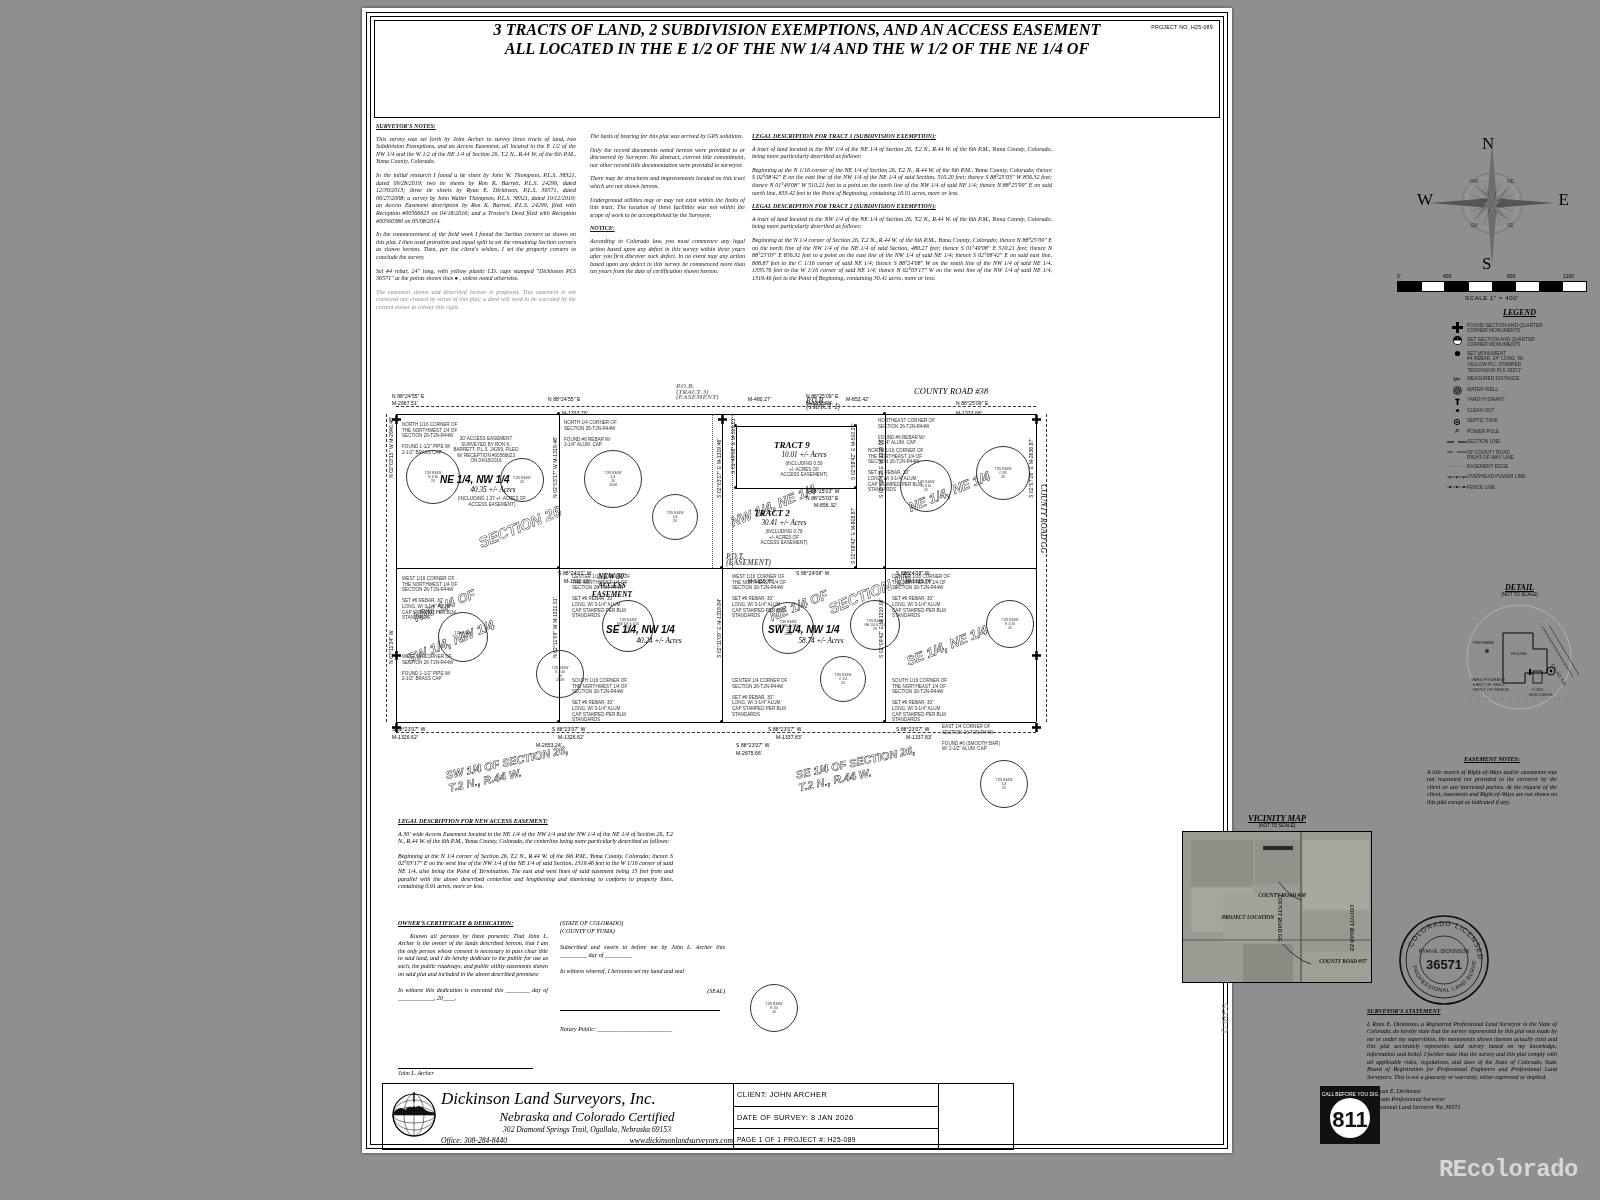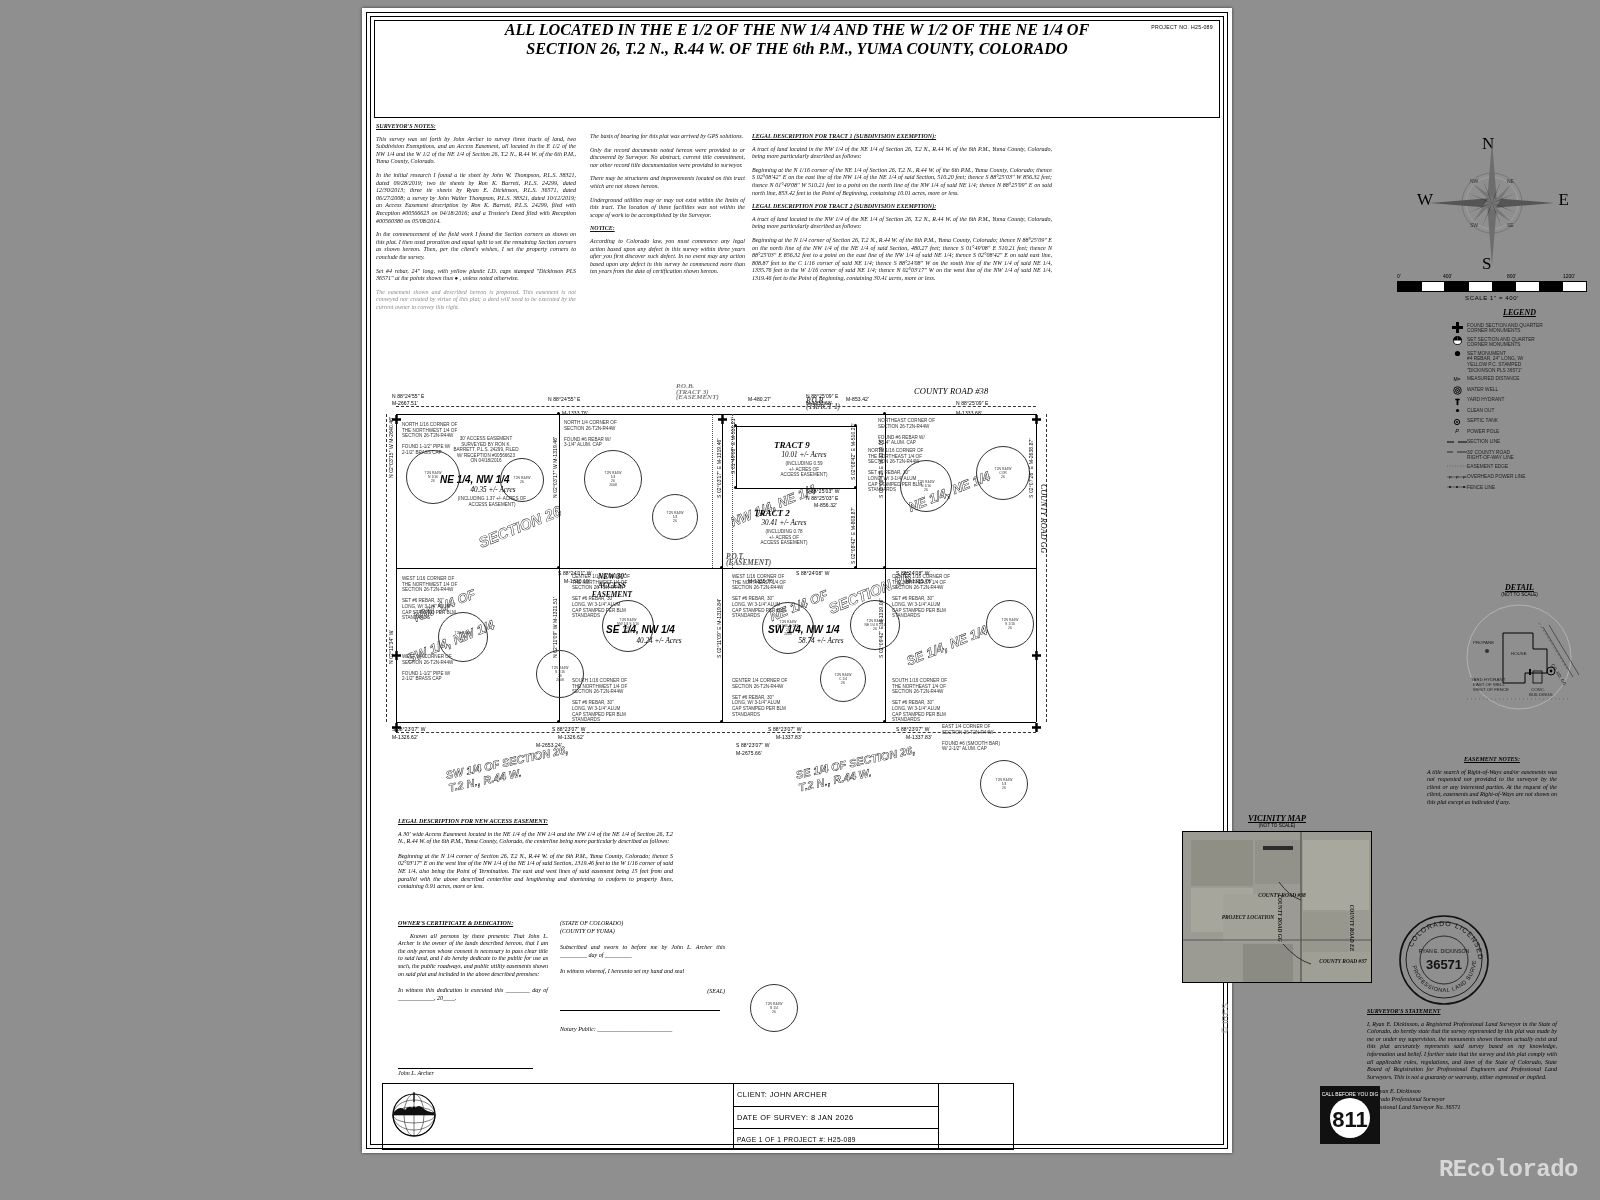--- a/index.html
+++ b/index.html
@@ -90,22 +90,22 @@
 <body>
 
 <div id="page">
 
   <div id="sheet">
     <div class="outerborder"></div>
     <div class="innerborder"></div>
 
     <div id="titleblock">
       <div id="projno">PROJECT NO. H25-089</div>
+      <div class="t2">3 TRACTS OF LAND, 2 SUBDIVISION EXEMPTIONS, AND AN ACCESS EASEMENT</div>
       <div class="t2">ALL LOCATED IN THE E 1/2 OF THE NW 1/4 AND THE W 1/2 OF THE NE 1/4 OF</div>
-      <div class="t2">SECTION 26, T.2 N., R.44 W. OF THE 6th P.M., YUMA COUNTY, COLORADO</div>
     </div>
 
     <div class="notecol" style="left:14px;top:115px;width:200px;">
       <span class="notehead">SURVEYOR'S NOTES:</span>
       <p>This survey was set forth by John Archer to survey three tracts of land, two Subdivision Exemptions, and an Access Easement, all located in the E 1/2 of the NW 1/4 and the W 1/2 of the NE 1/4 of Section 26, T.2 N., R.44 W. of the 6th P.M., Yuma County, Colorado.</p>
       <p>In the initial research I found a tie sheet by John W. Thompson, P.L.S. 38321, dated 09/28/2019; two tie sheets by Ron K. Barrett, P.L.S. 24299, dated 12/30/2013; three tie sheets by Ryan E. Dickinson, P.L.S. 36571, dated 06/27/2008; a survey by John Walter Thompson, P.L.S. 38321, dated 10/12/2019; an Access Easement description by Ron K. Barrett, P.L.S. 24299, filed with Reception #00566623 on 04/18/2016; and a Trustee's Deed filed with Reception #00560380 on 05/08/2014.</p>
       <p>In the commencement of the field work I found the Section corners as shown on this plat. I then used proration and equal split to set the remaining Section corners as shown hereon. Then, per the client's wishes, I set the property corners to conclude the survey.</p>
       <p>Set #4 rebar, 24" long, with yellow plastic I.D. caps stamped "Dickinson PLS 36571" at the points shown thus  ● , unless noted otherwise.</p>
       <p class="faint">The easement shown and described hereon is proposed. This easement is not conveyed nor created by virtue of this plat; a deed will need to be executed by the current owner to convey this right.</p>
     </div>
@@ -752,20 +752,29 @@
             <path d="M2 23 a21 21 0 0 0 42 0 z" fill="none" stroke="#000" stroke-width=".6"></path>
             <ellipse cx="23" cy="23" rx="21" ry="8" fill="none" stroke="#000" stroke-width=".5"></ellipse>
             <ellipse cx="23" cy="23" rx="21" ry="15" fill="none" stroke="#000" stroke-width=".5"></ellipse>
             <line x1="23" y1="2" x2="23" y2="44" stroke="#000" stroke-width=".5"></line>
             <ellipse cx="23" cy="23" rx="10" ry="21" fill="none" stroke="#000" stroke-width=".5"></ellipse>
             <path d="M3 20 q6 -7 11 -2 q4 -6 9 -1 q5 -6 10 0 q5 4 10 3 l0 3 l-40 0 z" fill="#111"></path>
             <line x1="23" y1="0" x2="23" y2="10" stroke="#000" stroke-width="1.2"></line>
             <circle cx="23" cy="16" r="1.6" fill="#000"></circle>
           </svg>
         </div>
+        <div style="margin-left:58px;padding-top:5px;">
+          <div style="font-family:'Liberation Serif',serif;font-size:17px;font-style:italic;">Dickinson Land Surveyors, Inc.</div>
+          <div style="font-family:'Liberation Serif',serif;font-size:13px;font-style:italic;text-align:center;">Nebraska and Colorado Certified</div>
+          <div style="font-family:'Liberation Serif',serif;font-size:7.6px;font-style:italic;text-align:center;">302 Diamond Springs Trail, Ogallala, Nebraska 69153</div>
+          <div style="display:flex;justify-content:space-between;font-family:'Liberation Serif',serif;font-size:7.6px;font-style:italic;margin-top:2px;">
+            <span>Office: 308-284-8440</span>
+            <span>www.dickinsonlandsurveyors.com</span>
+          </div>
+        </div>
       </div>
       <div id="tb_mid">
         <div class="tbrow">
             <span class="tbline">CLIENT:  JOHN ARCHER</span>
           </div>
         <div class="tbrow">
             <span class="tbline">DATE OF SURVEY:  8 JAN 2026</span>
           </div>
         <div class="tbrow">
             <span class="tbline" style="font-size:6.6px;">PAGE 1 OF 1   PROJECT #:  H25-089</span>

